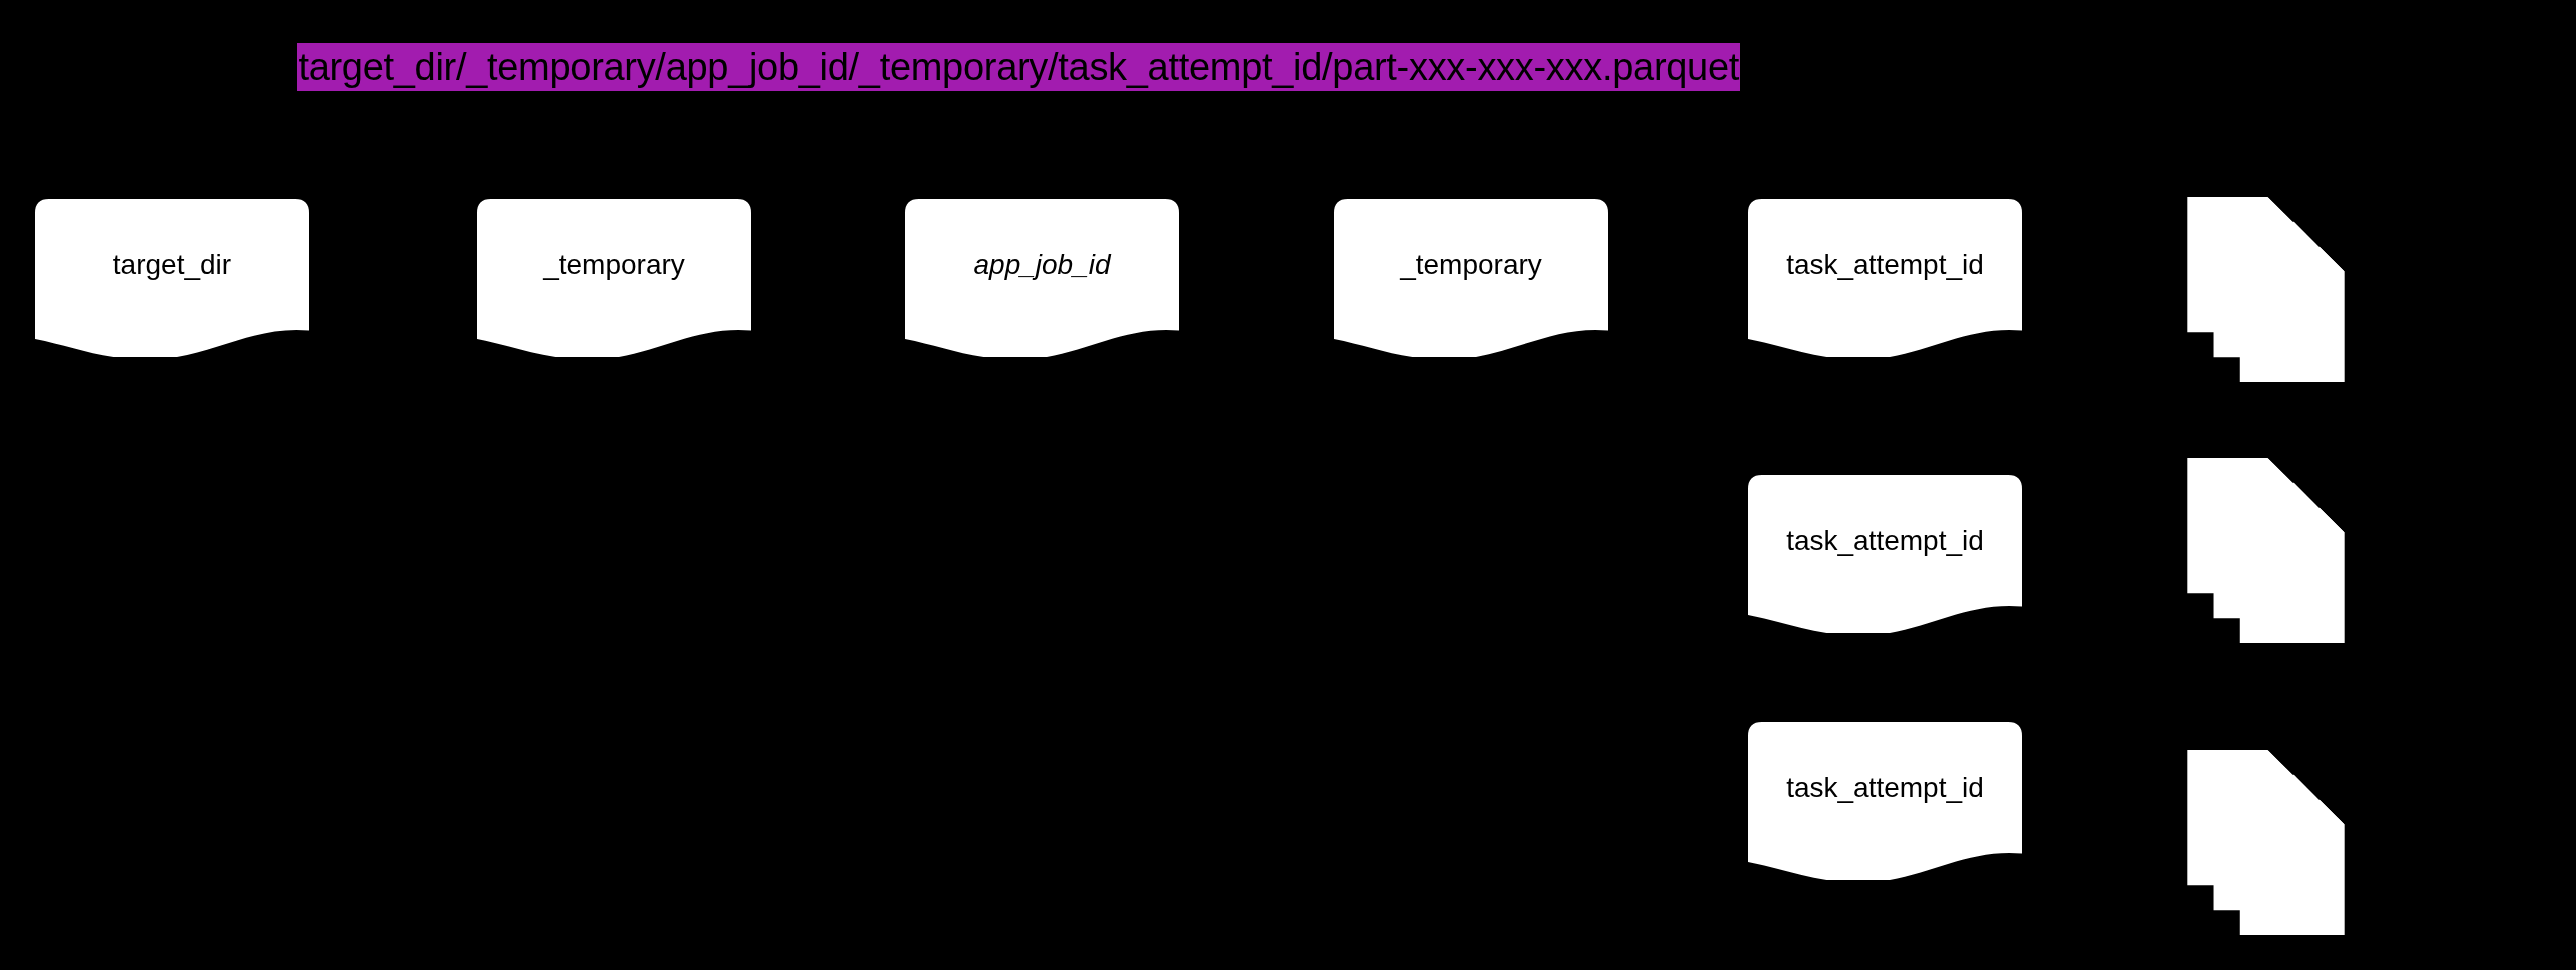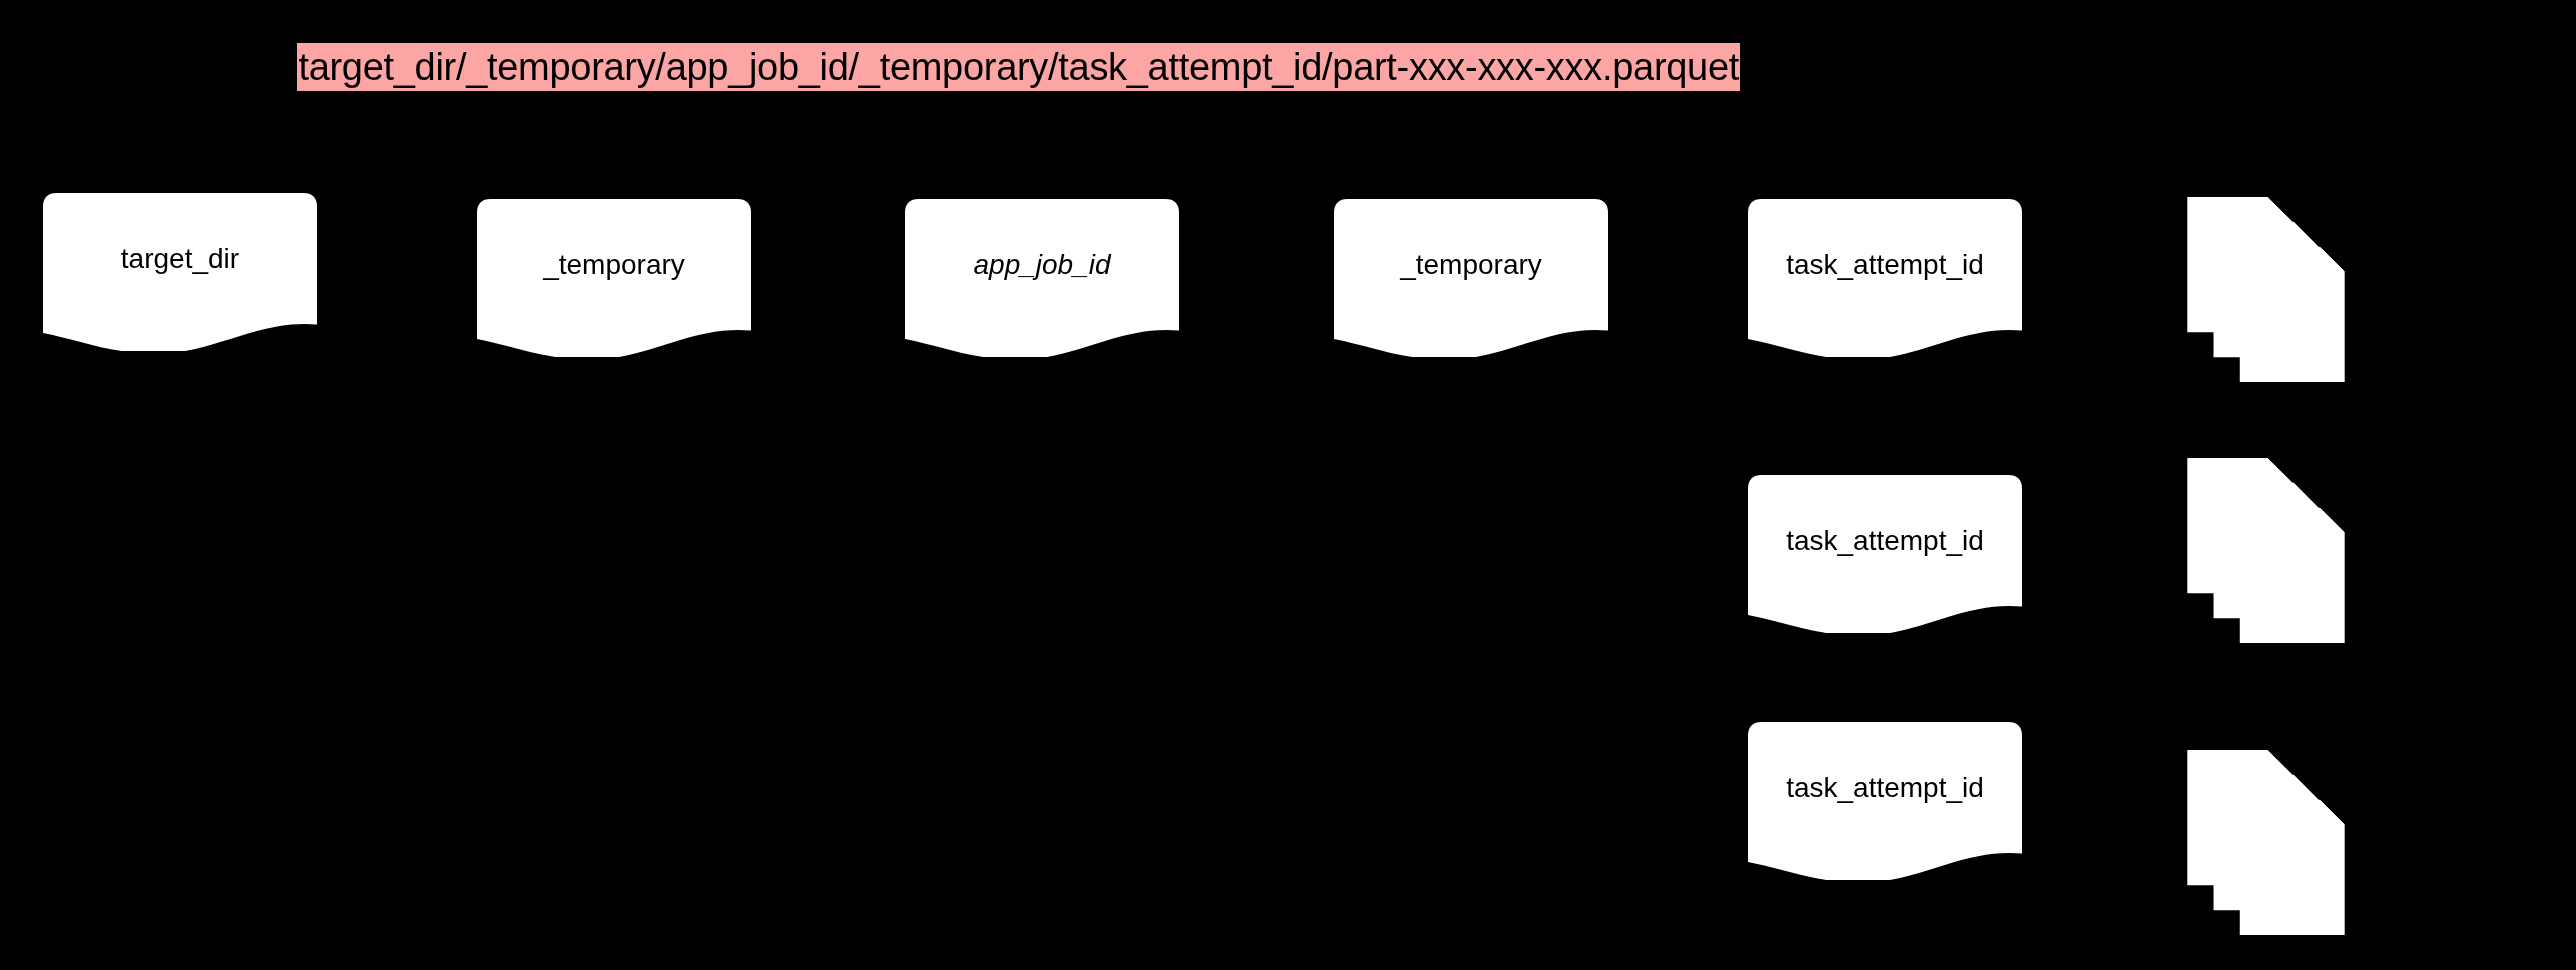--- a/index.html
+++ b/index.html
@@ -26,21 +26,21 @@
     left: 297px;
     top: 43px;
     height: 48px;
     display: flex;
     align-items: center;
     white-space: pre;
     font-size: 38px;
     line-height: 1.0;
     letter-spacing: -0.3px;
     color: #000000;
-    background: #fca5a5;
+    background: #a21caf;
     padding: 0 1.4px;
     box-sizing: border-box;
   }
 
   
   .node {
     position: absolute;
     width: 274px;
     height: 158px;
   }
@@ -85,21 +85,21 @@
   }
 </style>
 </head>
 <body>
 
 <div id="canvas">
 
   <div class="path-title">target_dir/_temporary/app_job_id/_temporary/task_attempt_id/part-xxx-xxx-xxx.parquet</div>
 
   <div id="nodes-layer">
-      <div class="node" style="left: 35px; top: 193px; margin-left: 8px;">
+      <div class="node" style="left: 35px; top: 199px;">
         <svg viewBox="0 0 396 228" xmlns="http://www.w3.org/2000/svg">
           <path d="M 0,20 Q 0,0 20,0 L 376,0 Q 396,0 396,20 L 396,190 C 308.88,182 245.52,234 158.4,232 C 95.03999999999999,231 51.480000000000004,212 0,202 Z" fill="#FFFFFF"></path>
         </svg>
         <div class="node-label">target_dir</div>
       </div>
       <div class="node" style="left: 477px; top: 199px;">
         <svg viewBox="0 0 396 228" xmlns="http://www.w3.org/2000/svg">
           <path d="M 0,20 Q 0,0 20,0 L 376,0 Q 396,0 396,20 L 396,190 C 308.88,182 245.52,234 158.4,232 C 95.03999999999999,231 51.480000000000004,212 0,202 Z" fill="#FFFFFF"></path>
         </svg>
         <div class="node-label">_temporary</div>

